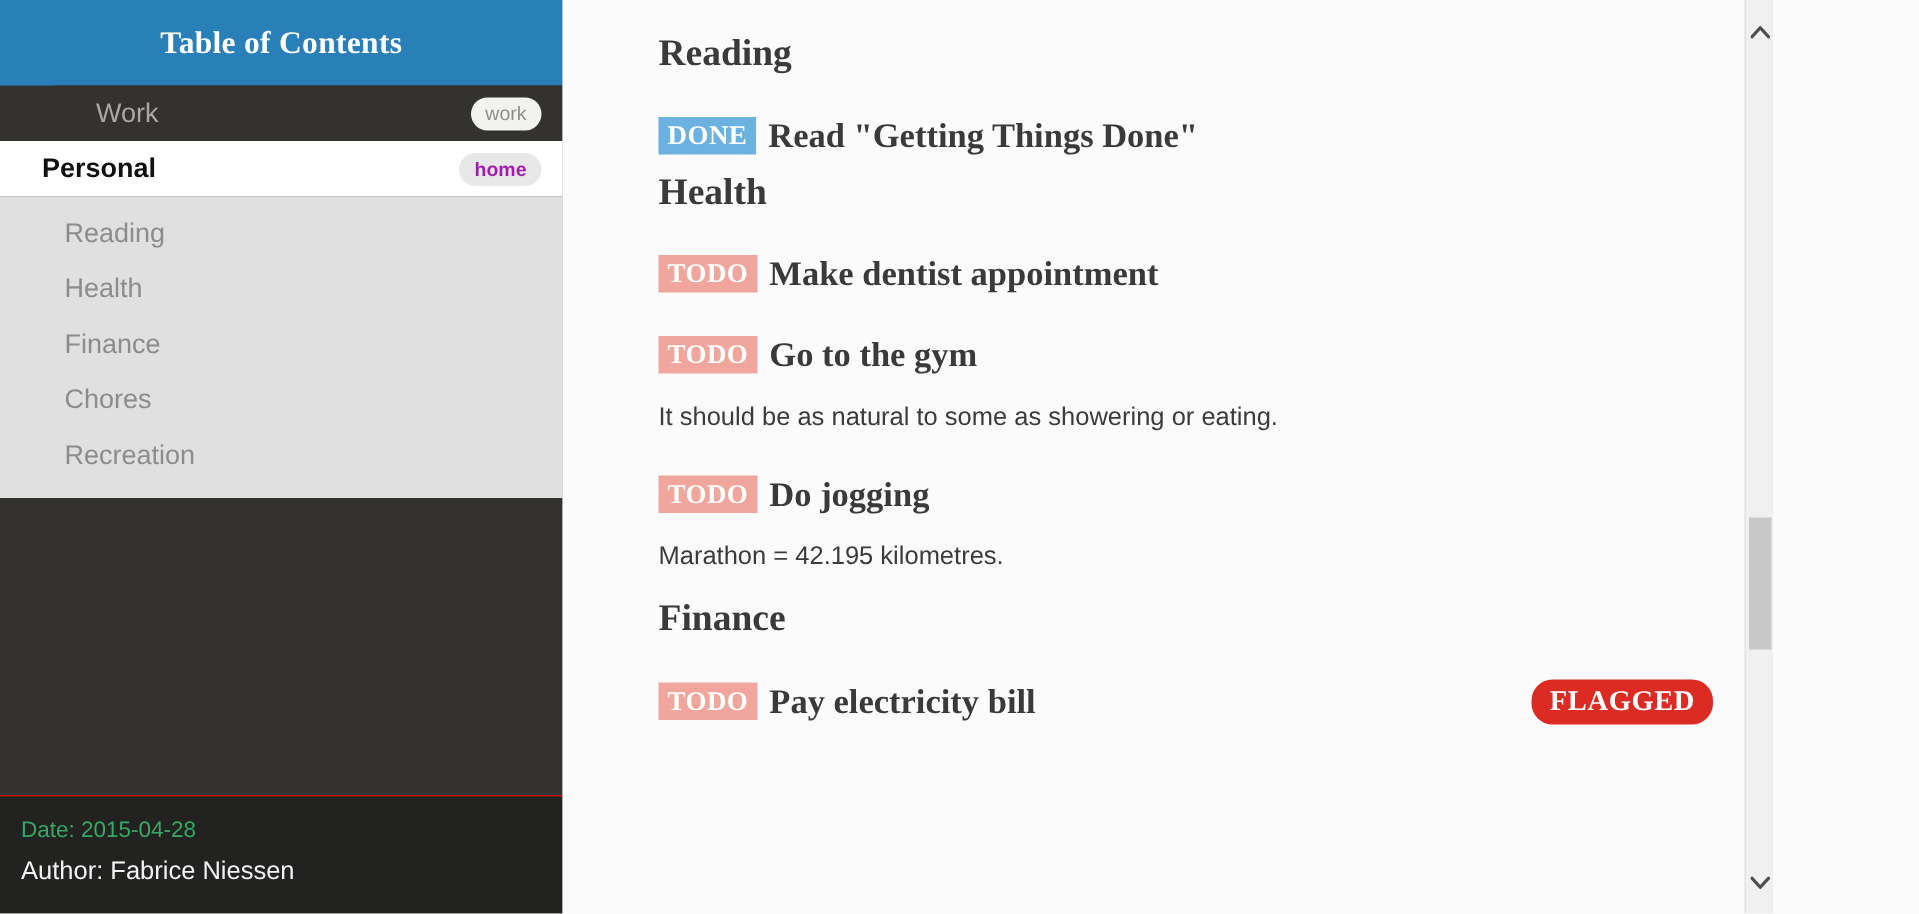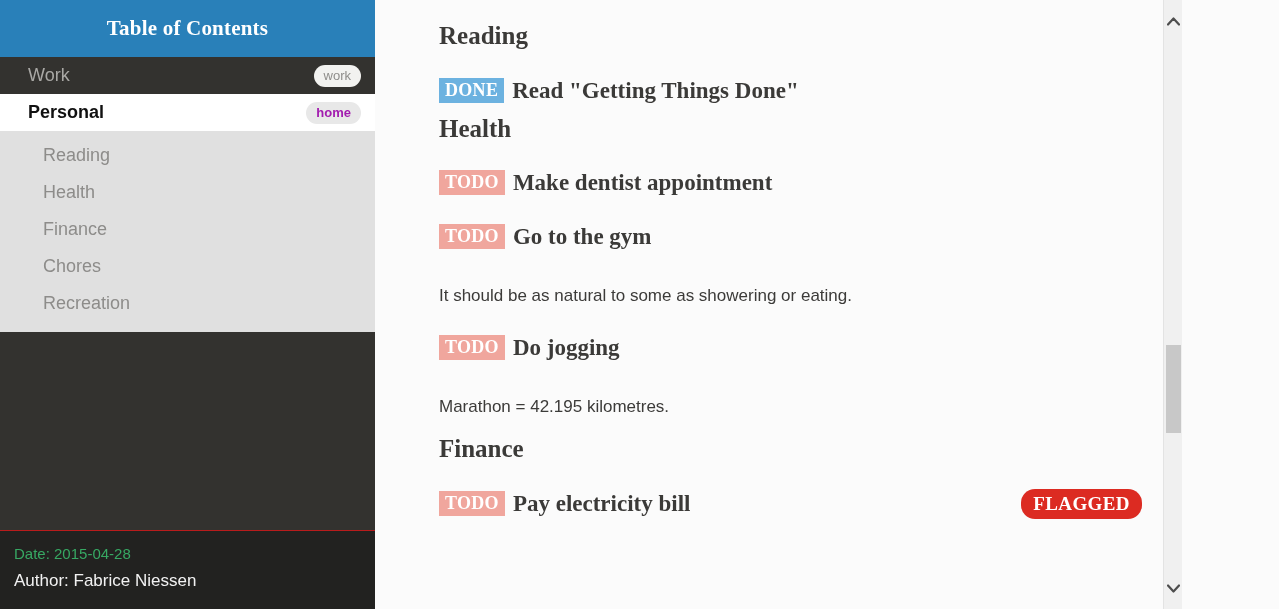--- a/index.html
+++ b/index.html
@@ -53,20 +53,21 @@
     display: flex;
     align-items: center;
     padding-left: 28px;
     padding-right: 14px;
     font-size: 18px;
     position: relative;
   }
   .toc-top.inactive {
     background: #33322f;
     color: #a9a8a5;
+    margin-left: 36px;
   }
   .toc-top.active {
     background: #ffffff;
     color: #111111;
     font-weight: bold;
   }
   .toc-top .label { flex: 1 1 auto; }
 
   .tag-pill {
     font-size: 13px;
@@ -182,21 +183,21 @@
     letter-spacing: 0.4px;
     padding: 5px 12px 6px 12px;
     border-radius: 14px;
     line-height: 1;
   }
 
   .para {
     font-family: "Liberation Sans", sans-serif;
     font-size: 17px;
     color: #3c3b39;
-    margin-top: 36px;
+    margin-top: 18px;
     line-height: 1.3;
   }
 
   
   #scrollbar {
     position: absolute;
     top: 0; right: 0;
     width: 19px;
     height: 609px;
     background: #f0f0f0;

